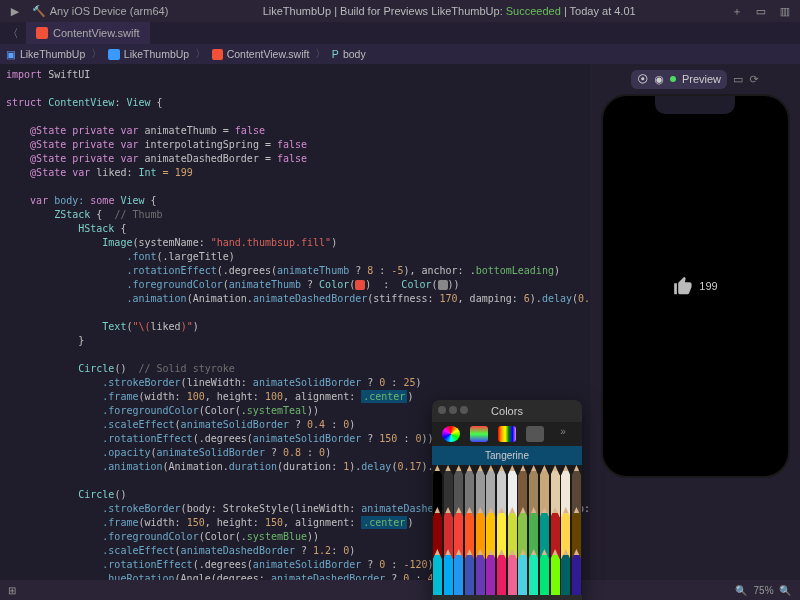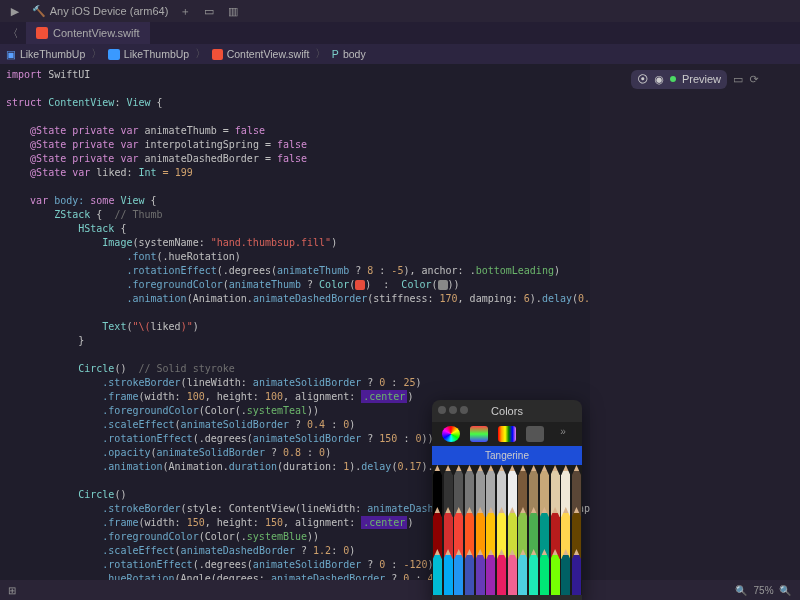--- a/index.html
+++ b/index.html
@@ -19,55 +19,60 @@
 .breadcrumb .swifticon{width:11px;height:11px;border-radius:2px;background:#f05138;display:inline-block}
 .main{display:flex;height:calc(600px - 22px - 22px - 20px - 20px)}
 .editor{flex:1;padding:4px 0 0 6px;line-height:14px;overflow:hidden;position:relative}
 .kw{color:#d18bd1}
 .str{color:#d6625a}
 .num{color:#cea06c}
 .enm{color:#6bb56b}
 .fn{color:#6ca8c8}
 .tp{color:#7bcfc9}
 .cm{color:#6f6f6f}
-.center-enum{background:#4c1d95;padding:1px 2px}
+.center-enum{background:#0c4a6e;padding:1px 2px}
 .swatch{display:inline-block;width:10px;height:10px;border-radius:2px;vertical-align:middle}
 .preview-col{width:210px;background:#231f2e;position:relative}
 .preview-head{height:30px;display:flex;align-items:center;justify-content:center;gap:6px;font-family:-apple-system,sans-serif;font-size:11px;color:#ccc}
 .preview-head .pill{display:flex;background:#3a3450;border-radius:6px;padding:3px 6px;gap:6px;align-items:center}
 .preview-head .dot{width:6px;height:6px;border-radius:50%;background:#4cd964;display:inline-block}
 .phone{width:185px;height:380px;background:#000;border-radius:26px;margin:0 auto;position:relative;border:2px solid #1a1a1a}
 .notch{position:absolute;top:0;left:50%;transform:translateX(-50%);width:80px;height:18px;background:#1f1d2b;border-radius:0 0 10px 10px}
 .phone-content{position:absolute;top:50%;left:50%;transform:translate(-50%,-50%);display:flex;align-items:center;gap:5px}
 .phone-content .like{color:#ccc;font-size:11px;font-family:-apple-system,sans-serif}
 .bottombar{height:20px;background:#2a2436;display:flex;align-items:center;justify-content:space-between;padding:0 8px;font-family:-apple-system,sans-serif;font-size:10px;color:#999}
 .bottombar .zoom{display:flex;gap:6px;align-items:center}
 .colorpanel{position:absolute;left:432px;top:400px;width:150px;height:208px;background:#2b2b2b;border-radius:8px;box-shadow:0 4px 20px rgba(0,0,0,.5);font-family:Liberation Sans, sans-serif;overflow:hidden}
 .colorpanel .titlebar{height:22px;display:flex;align-items:center;justify-content:center;font-size:11px;color:#ccc;position:relative}
 .colorpanel .traffic{position:absolute;left:6px;top:6px;display:flex;gap:3px}
 .colorpanel .traffic span{width:8px;height:8px;border-radius:50%;background:#555;display:inline-block}
 .colorpanel .modes{height:24px;display:flex;align-items:center;justify-content:center;gap:10px;background:#1f1f1f}
 .colorpanel .modes span{width:18px;height:16px;border-radius:3px;display:inline-block}
-.colorpanel .colorname{text-align:center;font-size:10px;color:#ccc;padding:4px 0;background:#1d4ed8}
+.colorpanel .colorname{text-align:center;font-size:10px;color:#ccc;padding:4px 0;background:#0c4a6e}
 .pencils{height:130px;background:#1a1a1a;position:relative;overflow:hidden}
 .prow{position:absolute;left:0;right:0;display:flex;justify-content:space-around}
 .pencil{width:9px;height:55px;position:relative}
 .pencil .tip{position:absolute;top:0;left:0;right:0;height:10px;background:linear-gradient(#d9b38c 0 60%,currentColor 60%);clip-path:polygon(50% 0,100% 100%,0 100%)}
 .pencil .body{position:absolute;top:10px;left:0;right:0;bottom:0;background:currentColor}
 pre{margin:0;font-family:inherit}
 .thumb-svg{width:22px;height:22px;fill:#bbb}
 </style>
 </head>
 <body>
 
 <div class="topbar">
   <span class="iconbtn">▶</span>
   <span class="dev">
     <span>🔨</span>
     <span>Any iOS Device (arm64)</span>
+  </span>
+  <span class="center">
+    <span>LikeThumbUp | Build for Previews LikeThumbUp:</span>
+    <span class="succ">Succeeded</span>
+    <span>| Today at 4.01</span>
   </span>
   <span class="right">
     <span class="iconbtn">＋</span>
     <span class="iconbtn">▭</span>
     <span class="iconbtn">▥</span>
   </span>
 </div>
 
 <div class="tabbar">
   <span class="iconbtn" style="padding:0 6px">〈</span>
@@ -99,39 +104,39 @@
 
     <span class="kw">@State</span> <span class="kw">private var</span> <span>animateThumb =</span> <span class="kw">false</span>
     <span class="kw">@State</span> <span class="kw">private var</span> <span>interpolatingSpring =</span> <span class="kw">false</span>
     <span class="kw">@State</span> <span class="kw">private var</span> <span>animateDashedBorder =</span> <span class="kw">false</span>
     <span class="kw">@State</span> <span class="kw">var</span> <span>liked:</span> <span class="tp">Int</span> <span class="num">= 199</span>
 
     <span class="kw">var</span> <span class="fn">body:</span> <span class="kw">some</span> <span class="tp">View</span><span> {</span>
         <span class="tp">ZStack</span><span> {  </span><span class="cm">// Thumb</span>
             <span class="tp">HStack</span><span> {</span>
                 <span class="tp">Image</span><span>(systemName:</span> <span class="str">"hand.thumbsup.fill"</span><span>)</span>
-                    <span class="fn">.font</span><span>(.hueRotation)</span>
+                    <span class="fn">.font</span><span>(.largeTitle)</span>
                     <span class="fn">.rotationEffect</span><span>(.degrees(</span><span class="fn">animateThumb</span><span> ? </span><span class="num">8</span><span> : </span><span class="num">-5</span><span>), anchor: .</span><span class="enm">bottomLeading</span><span>)</span>
                     <span class="fn">.foregroundColor</span><span>(</span><span class="fn">animateThumb</span><span> ? </span><span class="tp">Color</span><span>(</span><span class="swatch" style="background:#e74c3c"></span><span>)  :  </span><span class="tp">Color</span><span>(</span><span class="swatch" style="background:#888"></span><span>))</span>
                     <span class="fn">.animation</span><span>(Animation.</span><span class="fn">animateDashedBorder</span><span>(stiffness: </span><span class="num">170</span><span>, damping: </span><span class="num">6</span><span>).</span><span class="fn">delay</span><span>(</span><span class="num">0.15</span>
 
                 <span class="tp">Text</span><span>(</span><span class="str">"\(</span><span>liked</span><span class="str">)"</span><span>)</span>
             <span>}</span>
 
             <span class="tp">Circle</span><span>()  </span><span class="cm">// Solid styroke</span>
                 <span class="fn">.strokeBorder</span><span>(lineWidth: </span><span class="fn">animateSolidBorder</span><span> ? </span><span class="num">0</span><span> : </span><span class="num">25</span><span>)</span>
                 <span class="fn">.frame</span><span>(width: </span><span class="num">100</span><span>, height: </span><span class="num">100</span><span>, alignment: </span><span class="enm center-enum">.center</span><span>)</span>
                 <span class="fn">.foregroundColor</span><span>(Color(.</span><span class="enm">systemTeal</span><span>))</span>
                 <span class="fn">.scaleEffect</span><span>(</span><span class="fn">animateSolidBorder</span><span> ? </span><span class="num">0.4</span><span> : </span><span class="num">0</span><span>)</span>
                 <span class="fn">.rotationEffect</span><span>(.degrees(</span><span class="fn">animateSolidBorder</span><span> ? </span><span class="num">150</span><span> : </span><span class="num">0</span><span>))</span>
                 <span class="fn">.opacity</span><span>(</span><span class="fn">animateSolidBorder</span><span> ? </span><span class="num">0.8</span><span> : </span><span class="num">0</span><span>)</span>
                 <span class="fn">.animation</span><span>(Animation.</span><span class="fn">duration</span><span>(duration: </span><span class="num">1</span><span>).</span><span class="fn">delay</span><span>(</span><span class="num">0.17</span><span>).</span><span class="fn">speed</span><span>(</span><span class="num">1</span><span>))</span>
 
             <span class="tp">Circle</span><span>()</span>
-                <span class="fn">.strokeBorder</span><span>(style: ContentView(lineWidth: </span><span class="fn">animateDashedBorder</span><span> ? </span><span class="num">0</span><span> : </span><span class="num">50</span><span>, lineCap: .</span>
+                <span class="fn">.strokeBorder</span><span>(body: StrokeStyle(lineWidth: </span><span class="fn">animateDashedBorder</span><span> ? </span><span class="num">0</span><span> : </span><span class="num">50</span><span>, lineCap: .</span>
                 <span class="fn">.frame</span><span>(width: </span><span class="num">150</span><span>, height: </span><span class="num">150</span><span>, alignment: </span><span class="enm center-enum">.center</span><span>)</span>
                 <span class="fn">.foregroundColor</span><span>(Color(.</span><span class="enm">systemBlue</span><span>))</span>
                 <span class="fn">.scaleEffect</span><span>(</span><span class="fn">animateDashedBorder</span><span> ? </span><span class="num">1.2</span><span>: </span><span class="num">0</span><span>)</span>
                 <span class="fn">.rotationEffect</span><span>(.degrees(</span><span class="fn">animateSolidBorder</span><span> ? </span><span class="num">0</span><span> : </span><span class="num">-120</span><span>))</span>
                 <span class="fn">.hueRotation</span><span>(Angle(degrees: </span><span class="fn">animateDashedBorder</span><span> ? </span><span class="num">0</span><span> : </span><span class="num">45</span><span>))</span>
                 
                 
                 
                 
         
@@ -154,20 +159,29 @@
   <div class="preview-head">
     <div class="pill">
       <span>⦿</span>
       <span>◉</span>
       <span class="dot"></span>
       <span>Preview</span>
     </div>
     <span style="color:#888">▭</span>
     <span style="color:#888">⟳</span>
   </div>
+  <div class="phone">
+    <div class="notch"></div>
+    <div class="phone-content">
+      <svg class="thumb-svg" viewBox="0 0 24 24">
+            <path d="M2 21h3V9H2v12zm19-11c0-1.1-.9-2-2-2h-5.3l.8-3.8V4c0-.4-.2-.8-.4-1.1L13 2 7 8c-.4.4-.6.9-.6 1.4V19c0 1.1.9 2 2 2h8c.8 0 1.5-.5 1.8-1.2l2.6-6.1c.1-.2.2-.5.2-.7v-2z"></path>
+          </svg>
+      <span class="like">199</span>
+    </div>
+  </div>
 </div>
 </div>
 
 <div class="bottombar">
   <span>⊞</span>
   <span class="zoom">
     <span>🔍</span>
     <span>75%</span>
     <span>🔍</span>
   </span>

